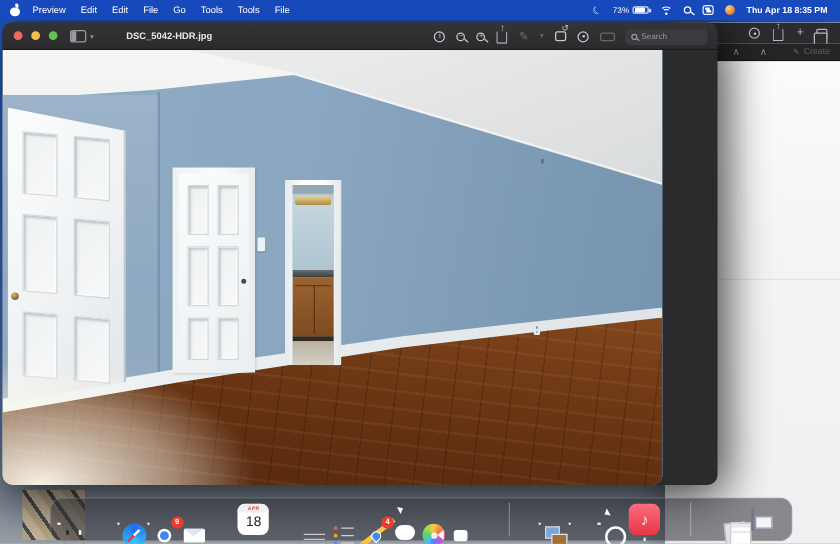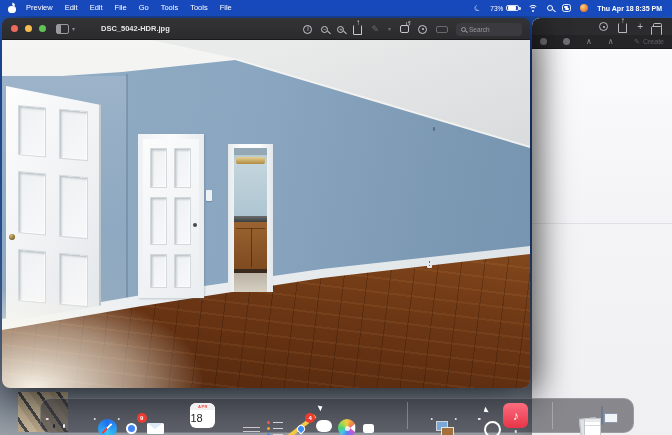--- a/index.html
+++ b/index.html
@@ -31,21 +31,21 @@
   .wifi .w3 { width:2px; height:2px; left:4px; top:5.5px; background:#fff; border:none; border-radius:50%; }
   .mag8 { width:6px; height:6px; border:1.2px solid #fff; border-radius:50%; position:relative; }
   .mag8::after { content:""; position:absolute; width:3.5px; height:1.2px; background:#fff; right:-3px; bottom:-1.5px; transform:rotate(40deg); }
   .cc { width:9px; height:8px; border:1px solid rgba(255,255,255,.9); border-radius:2.5px; position:relative; }
   .cc::before { content:""; position:absolute; left:1px; top:1px; width:4px; height:2px; background:#fff; border-radius:2px; }
   .cc::after { content:""; position:absolute; right:1px; bottom:1px; width:4px; height:2px; background:#fff; border-radius:2px; }
   .siri { width:8px; height:8px; border-radius:50%; background:radial-gradient(circle at 35% 35%, #ffd27a, #e8833a 60%, #b9522a); }
   .clock { font-size:7px; font-weight:600; white-space:nowrap; }
 
   
-  #pwin { left:2px; top:18px; width:528px; height:370px; border-radius:8px;
+  #pwin { left:2px; top:18px; width:572px; height:370px; border-radius:8px;
           background:#2b2b2e; box-shadow:0 16px 40px rgba(0,0,0,.55), 10px 0 30px rgba(0,0,0,.35); z-index:20; }
   #ptitle { position:absolute; left:0; top:0; width:100%; height:22px; background:linear-gradient(#343437,#2b2b2e);
             border-radius:8px 8px 0 0; border-bottom:1px solid #19191b; display:flex; align-items:center; }
   .tl { width:7px; height:7px; border-radius:50%; margin-left:7px; }
   .tl.red { background:#ee6a5e; margin-left:9px; }
   .tl.yel { background:#f5bd4f; }
   .tl.grn { background:#61c354; }
   .sidebar-btn { margin-left:10px; width:13px; height:10px; border:1px solid #9a9a9e; border-radius:2px; position:relative; }
   .sidebar-btn::before { content:""; position:absolute; left:0; top:0; bottom:0; width:4px; background:#9a9a9e; }
   .tchev { color:#8e8e92; font-size:6px; margin-left:3px; }
@@ -187,21 +187,21 @@
       background:conic-gradient(from -50deg,#ea4335 0 110deg,#fbbc05 110deg 200deg,#34a853 200deg 310deg,#ea4335 310deg); }
   .ic-chrome::before { content:""; position:absolute; left:7px; top:7px; width:11px; height:11px; border-radius:50%;
                        background:#fff; }
   .ic-chrome::after { content:""; position:absolute; left:9px; top:9px; width:7px; height:7px; border-radius:50%;
                       background:#4285f4; }
   .ic-mail { background:linear-gradient(180deg,#2199f6,#0b6fdb); }
   .ic-mail::before { content:""; position:absolute; left:4px; top:7px; width:17px; height:11px; background:#fff; border-radius:1.5px; }
   .ic-mail::after { content:""; position:absolute; left:4px; top:7px; border-left:8.5px solid transparent;
                     border-right:8.5px solid transparent; border-top:6px solid #dce8f5; }
   .ic-brown { background:linear-gradient(145deg,#b0813d,#7c5220 70%,#654018); }
-  .ic-cal { background:#fff; display:flex; flex-direction:column; align-items:flex-start; overflow:hidden; }
+  .ic-cal { background:#fff; display:flex; flex-direction:column; align-items:center; overflow:hidden; }
   .cal-top { width:100%; height:7px; background:#f0f0f2; color:#e8493f; font-size:4px; font-weight:700;
              text-align:center; line-height:7px; letter-spacing:.4px; }
   .cal-day { color:#222; font-size:11px; font-weight:400; line-height:16px; }
   .ic-notes { background:#fff; overflow:hidden; }
   .ic-notes::before { content:""; position:absolute; left:0; top:0; width:100%; height:7px; background:#f7d64d; }
   .ic-notes::after { content:""; position:absolute; left:4px; top:11px; width:17px; height:1px; background:#c9c9cc;
                      box-shadow:0 4px 0 #c9c9cc, 0 8px 0 #c9c9cc; }
   .ic-rem { background:#fff; }
   .ic-rem::before { content:""; position:absolute; left:4px; top:5px; width:3px; height:3px; border-radius:50%;
         background:#f5574d; box-shadow:0 6px 0 #f7a32b, 0 12px 0 #3c8df5; }

